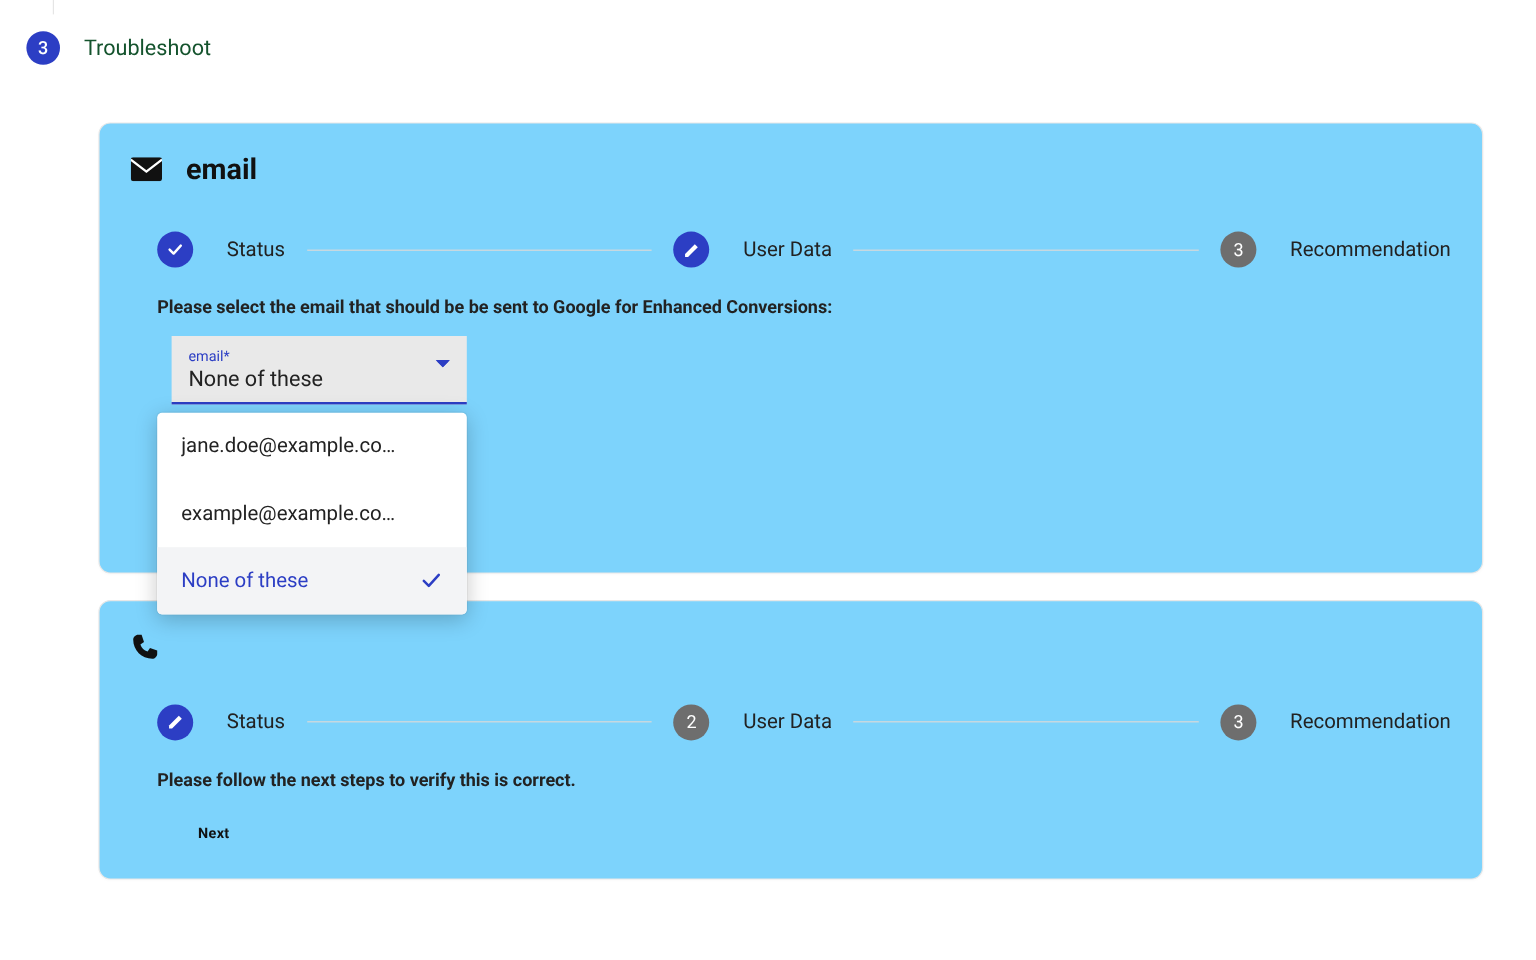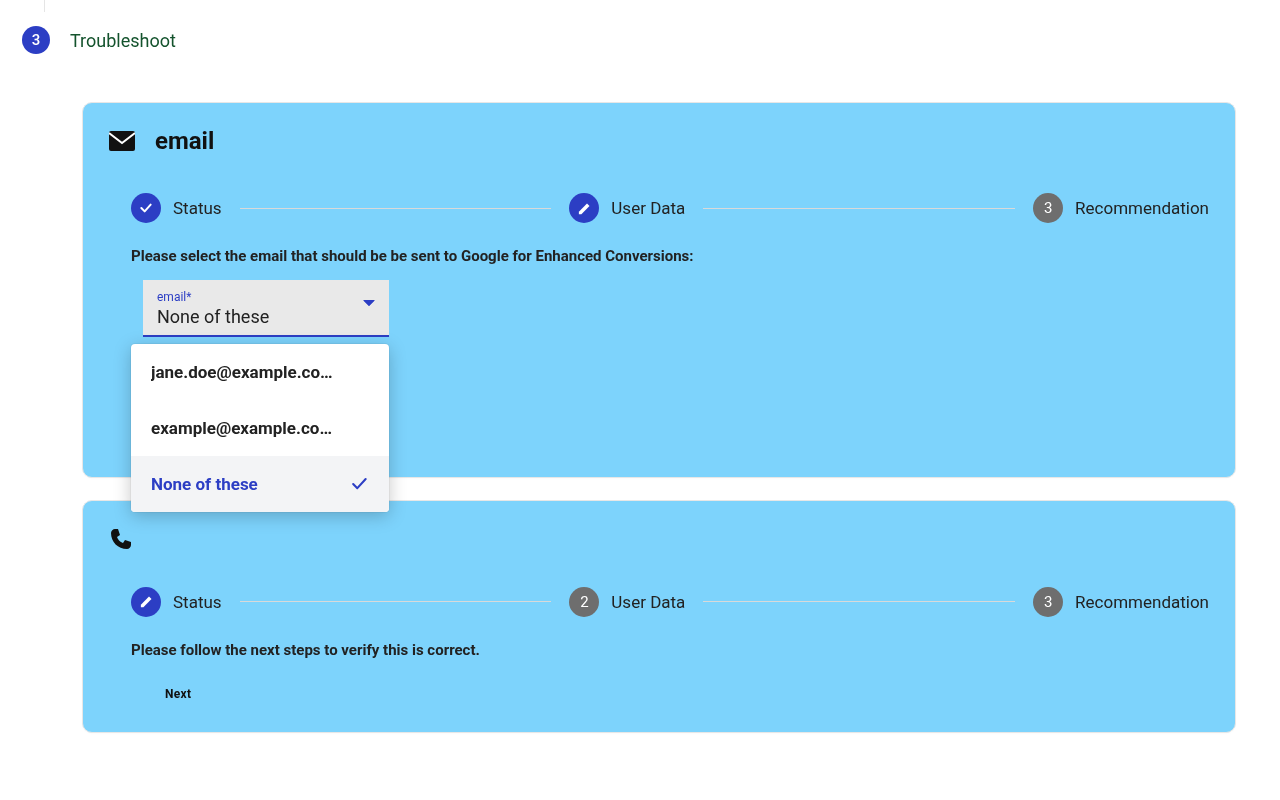--- a/index.html
+++ b/index.html
@@ -64,21 +64,21 @@
   }
   .stepper {
     display: flex;
     align-items: center;
     margin: 0 0 22px 22px;
     gap: 0;
   }
   .stepper-item {
     display: flex;
     align-items: center;
-    gap: 12px;
+    gap: 28px;
   }
   .stepper-circle {
     width: 30px; height: 30px;
     border-radius: 50%;
     display: flex;
     align-items: center;
     justify-content: center;
     color: #fff;
     font-size: 15px;
     flex-shrink: 0;
@@ -133,21 +133,20 @@
   .dropdown {
     position: absolute;
     top: 64px;
     left: 0;
     width: 258px;
     background: #fff;
     border-radius: 4px;
     box-shadow: 0 4px 18px rgba(0,0,0,0.22), 0 0 0 1px rgba(0,0,0,0.04);
     z-index: 50;
     overflow: hidden;
-    font-weight: bold;
   }
   .dropdown-item {
     padding: 18px 20px;
     font-size: 17px;
     color: #222;
     cursor: pointer;
     display: flex;
     align-items: center;
     justify-content: space-between;
     white-space: nowrap;

